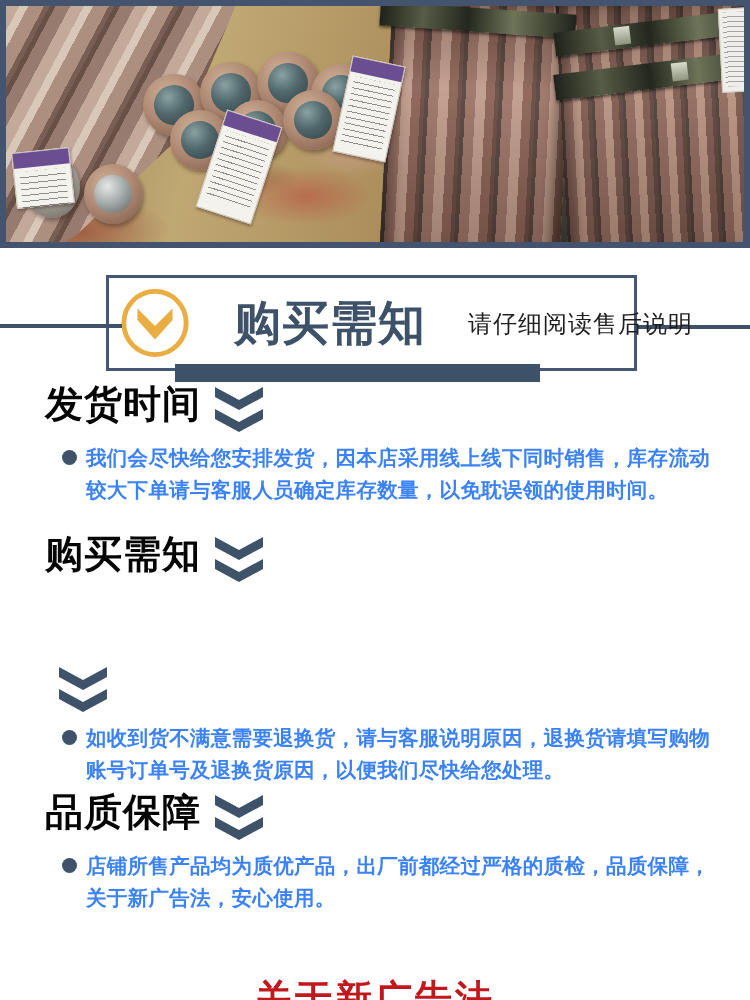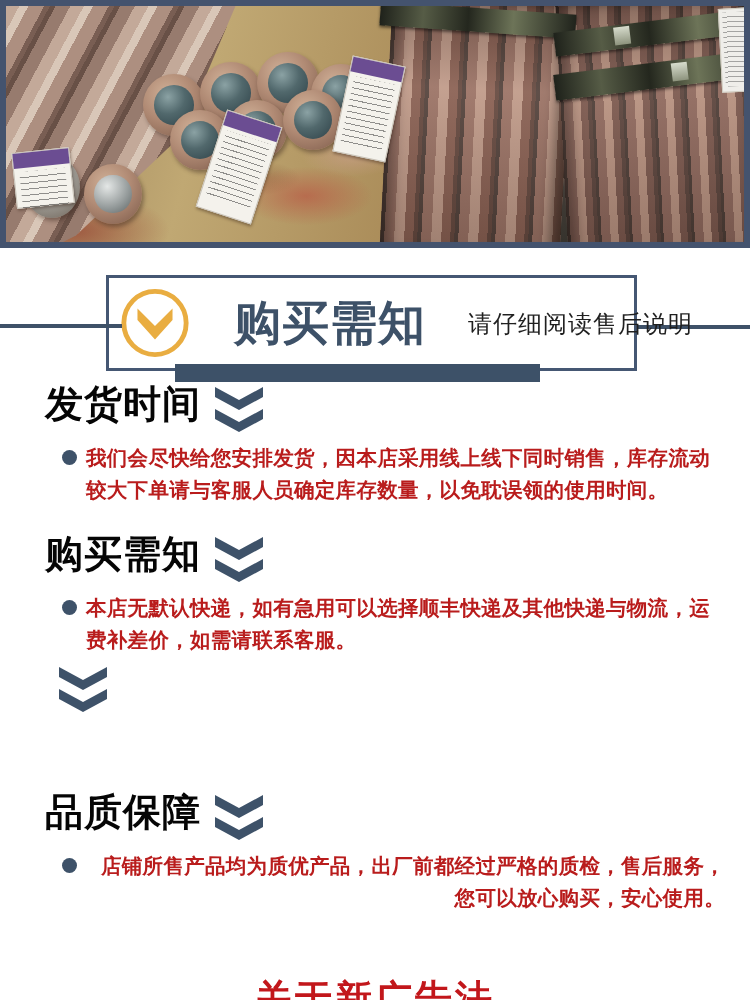--- a/index.html
+++ b/index.html
@@ -78,22 +78,22 @@
   .sub-cn{font-size:24px;color:#1f1f1f;letter-spacing:1px;white-space:nowrap;}
   .sub-en{font-size:13.5px;color:#2e2e2e;line-height:1.25;width:200px;margin-top:3px;}
   .banner-bar{position:absolute;left:175px;top:364px;width:365px;height:18px;background:#3d5168;z-index:3;}
   
   .section{position:absolute;left:45px;width:680px;}
   .sec-head{display:flex;align-items:flex-start;}
   .sec-title{font-size:38px;font-weight:bold;color:#050505;letter-spacing:1px;line-height:1.15;white-space:nowrap;}
   .sec-chevron{width:56px;height:48px;margin-left:10px;margin-top:2px;flex:none;}
   .sec-body{display:flex;margin-top:9px;}
   .dot{width:15px;height:15px;border-radius:50%;background:#3e5269;flex:none;margin:8px 0 0 17px;}
-  .sec-text{margin-left:9px;width:640px;font-size:20.5px;font-weight:bold;color:#b91c1c;line-height:1.55;letter-spacing:.3px;}
-  .sec-1{top:383px;} .sec-2{top:533px;} .sec-3{top:663px;} .sec-4{top:791px;text-align:right;}
+  .sec-text{margin-left:9px;width:640px;font-size:20.5px;font-weight:bold;color:#3b82f6;line-height:1.55;letter-spacing:.3px;}
+  .sec-1{top:383px;} .sec-2{top:533px;} .sec-3{top:663px;} .sec-4{top:791px;}
   
   .footer-title{position:absolute;left:0;right:0;top:974px;text-align:center;
     font-family:"Liberation Serif","DejaVu Serif",serif;font-weight:bold;
     font-size:37px;color:#c2171b;letter-spacing:3px;}
 </style>
 </head>
 <body>
 
 <div class="photo-frame">
   <div class="floor-stains"></div>
@@ -190,42 +190,42 @@
 </div>
 
 <div class="section sec-2">
   <div class="sec-head">
     <span class="sec-title">购买需知</span>
     <svg class="sec-chevron" viewBox="0 0 56 48">
       <path d="M4 2 L28 15 L52 2 L52 12 L28 25 L4 12 Z" fill="#3e5269"></path>
       <path d="M4 24 L28 37 L52 24 L52 34 L28 47 L4 34 Z" fill="#3e5269"></path>
     </svg>
   </div>
+</div>
+
+<div class="section sec-3">
+  <div class="sec-head">
+    <svg class="sec-chevron" viewBox="0 0 56 48">
+      <path d="M4 2 L28 15 L52 2 L52 12 L28 25 L4 12 Z" fill="#3e5269"></path>
+      <path d="M4 24 L28 37 L52 24 L52 34 L28 47 L4 34 Z" fill="#3e5269"></path>
+    </svg>
+  </div>
   <div class="sec-body">
     <span class="dot"></span>
-    <span class="sec-text">本店无默认快递，如有急用可以选择顺丰快递及其他快递与物流，运费补差价，如需请联系客服。</span>
-  </div>
-</div>
-
-<div class="section sec-3">
-  <div class="sec-head">
-    <svg class="sec-chevron" viewBox="0 0 56 48">
-      <path d="M4 2 L28 15 L52 2 L52 12 L28 25 L4 12 Z" fill="#3e5269"></path>
-      <path d="M4 24 L28 37 L52 24 L52 34 L28 47 L4 34 Z" fill="#3e5269"></path>
-    </svg>
+    <span class="sec-text">如收到货不满意需要退换货，请与客服说明原因，退换货请填写购物账号订单号及退换货原因，以便我们尽快给您处理。</span>
   </div>
 </div>
 
 <div class="section sec-4">
   <div class="sec-head">
     <span class="sec-title">品质保障</span>
     <svg class="sec-chevron" viewBox="0 0 56 48">
       <path d="M4 2 L28 15 L52 2 L52 12 L28 25 L4 12 Z" fill="#3e5269"></path>
       <path d="M4 24 L28 37 L52 24 L52 34 L28 47 L4 34 Z" fill="#3e5269"></path>
     </svg>
   </div>
   <div class="sec-body">
     <span class="dot"></span>
-    <span class="sec-text">店铺所售产品均为质优产品，出厂前都经过严格的质检，售后服务，您可以放心购买，安心使用。</span>
+    <span class="sec-text">店铺所售产品均为质优产品，出厂前都经过严格的质检，品质保障，关于新广告法，安心使用。</span>
   </div>
 </div>
 
 <div class="footer-title">- 关于新广告法 -</div>
 
 </body></html>

